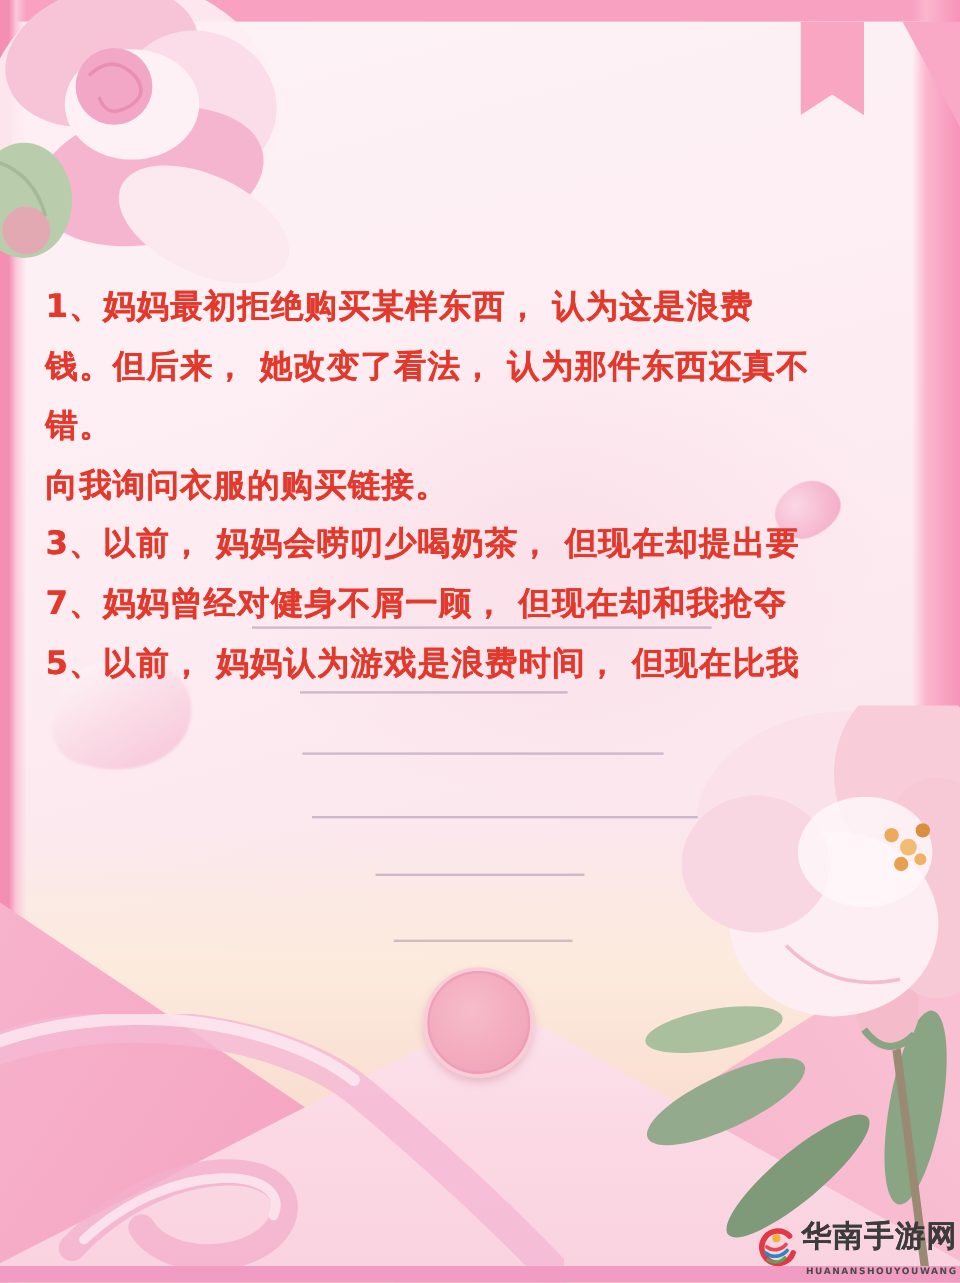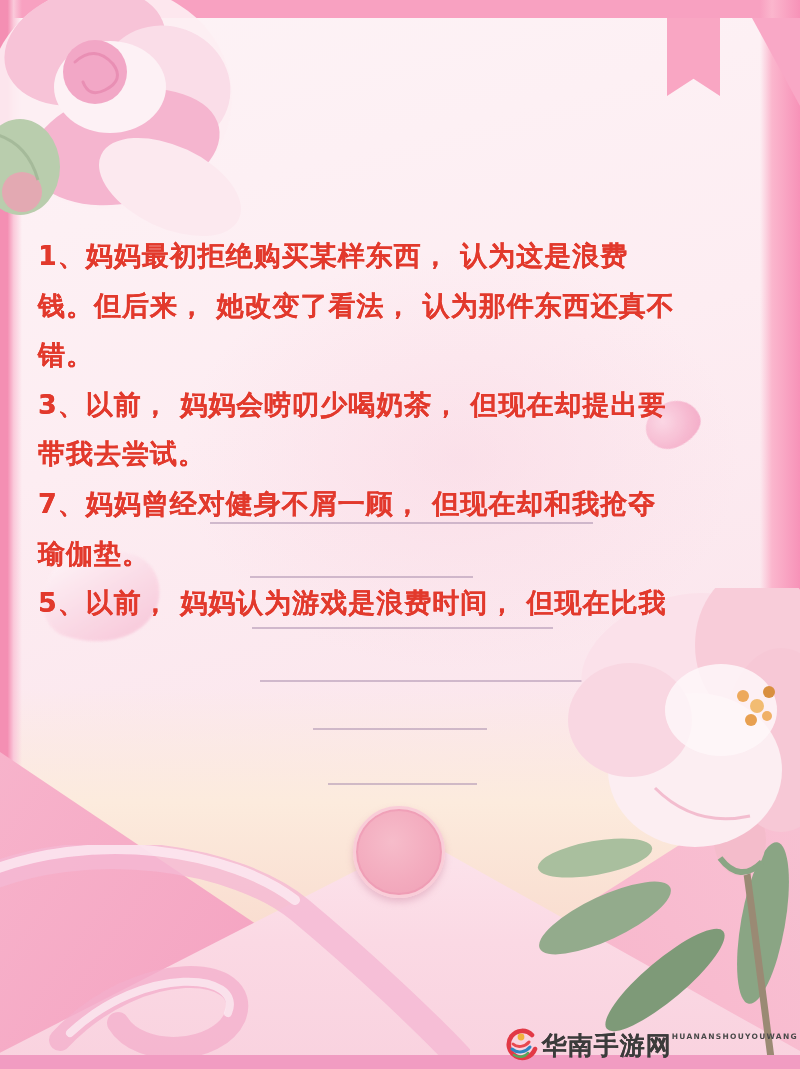--- a/index.html
+++ b/index.html
@@ -55,21 +55,21 @@
   .body-text .line{display:block;white-space:nowrap;}
   .hand-line{height:2px;background:rgba(178,152,180,.6);z-index:4;}
   .hl1{top:522px;left:210px;width:383px;}
   .hl2{top:576px;left:250px;width:223px;}
   .hl3{top:627px;left:252px;width:301px;}
   .hl4{top:680px;left:260px;width:333px;}
   .hl5{top:728px;left:313px;width:174px;}
   .hl6{top:783px;left:328px;width:149px;z-index:4;}
   
   .watermark{bottom:5px;right:2px;z-index:7;display:flex;align-items:center;gap:4px;}
-  .wm-texts{display:flex;flex-direction:row;align-items:flex-start;}
+  .wm-texts{display:flex;flex-direction:column;align-items:flex-end;gap:12px;}
   .wm-name{font-size:25px;font-weight:bold;color:#3b3b3b;letter-spacing:1px;line-height:27px;
     text-shadow:0 0 .5px #3b3b3b;}
   .wm-tag{font-size:7.5px;color:#4a4a4a;letter-spacing:1.3px;font-weight:bold;}
 </style>
 </head>
 <body>
 
 <div class="page">
 
   <div class="abs wash"></div>
@@ -138,24 +138,23 @@
   <div class="abs hand-line hl2"></div>
   <div class="abs hand-line hl3"></div>
   <div class="abs hand-line hl4"></div>
   <div class="abs hand-line hl5"></div>
   <div class="abs hand-line hl6"></div>
 
   <div class="abs body-text">
     <span class="line">1、妈妈最初拒绝购买某样东西， 认为这是浪费</span>
     <span class="line">钱。但后来， 她改变了看法， 认为那件东西还真不</span>
     <span class="line">错。</span>
+    <span class="line">向我询问衣服的购买链接。</span>
     <span class="line">3、以前， 妈妈会唠叨少喝奶茶， 但现在却提出要</span>
-    <span class="line">带我去尝试。</span>
     <span class="line">7、妈妈曾经对健身不屑一顾， 但现在却和我抢夺</span>
-    <span class="line">瑜伽垫。</span>
     <span class="line">5、以前， 妈妈认为游戏是浪费时间， 但现在比我</span>
   </div>
 
   <div class="abs bottom-strip"></div>
 
   <div class="abs watermark">
     <svg width="36" height="38" viewBox="0 0 36 38">
       <path d="M 30,9 A 13.5,13.5 0 1 0 33,23" fill="none" stroke="#e23946" stroke-width="4.6" stroke-linecap="round"></path>
       <circle cx="19" cy="11" r="3.4" fill="#f0b13c"></circle>
       <path d="M11,18 C 15,22 23,21 27,16" fill="none" stroke="#e8484f" stroke-width="3" stroke-linecap="round"></path>

